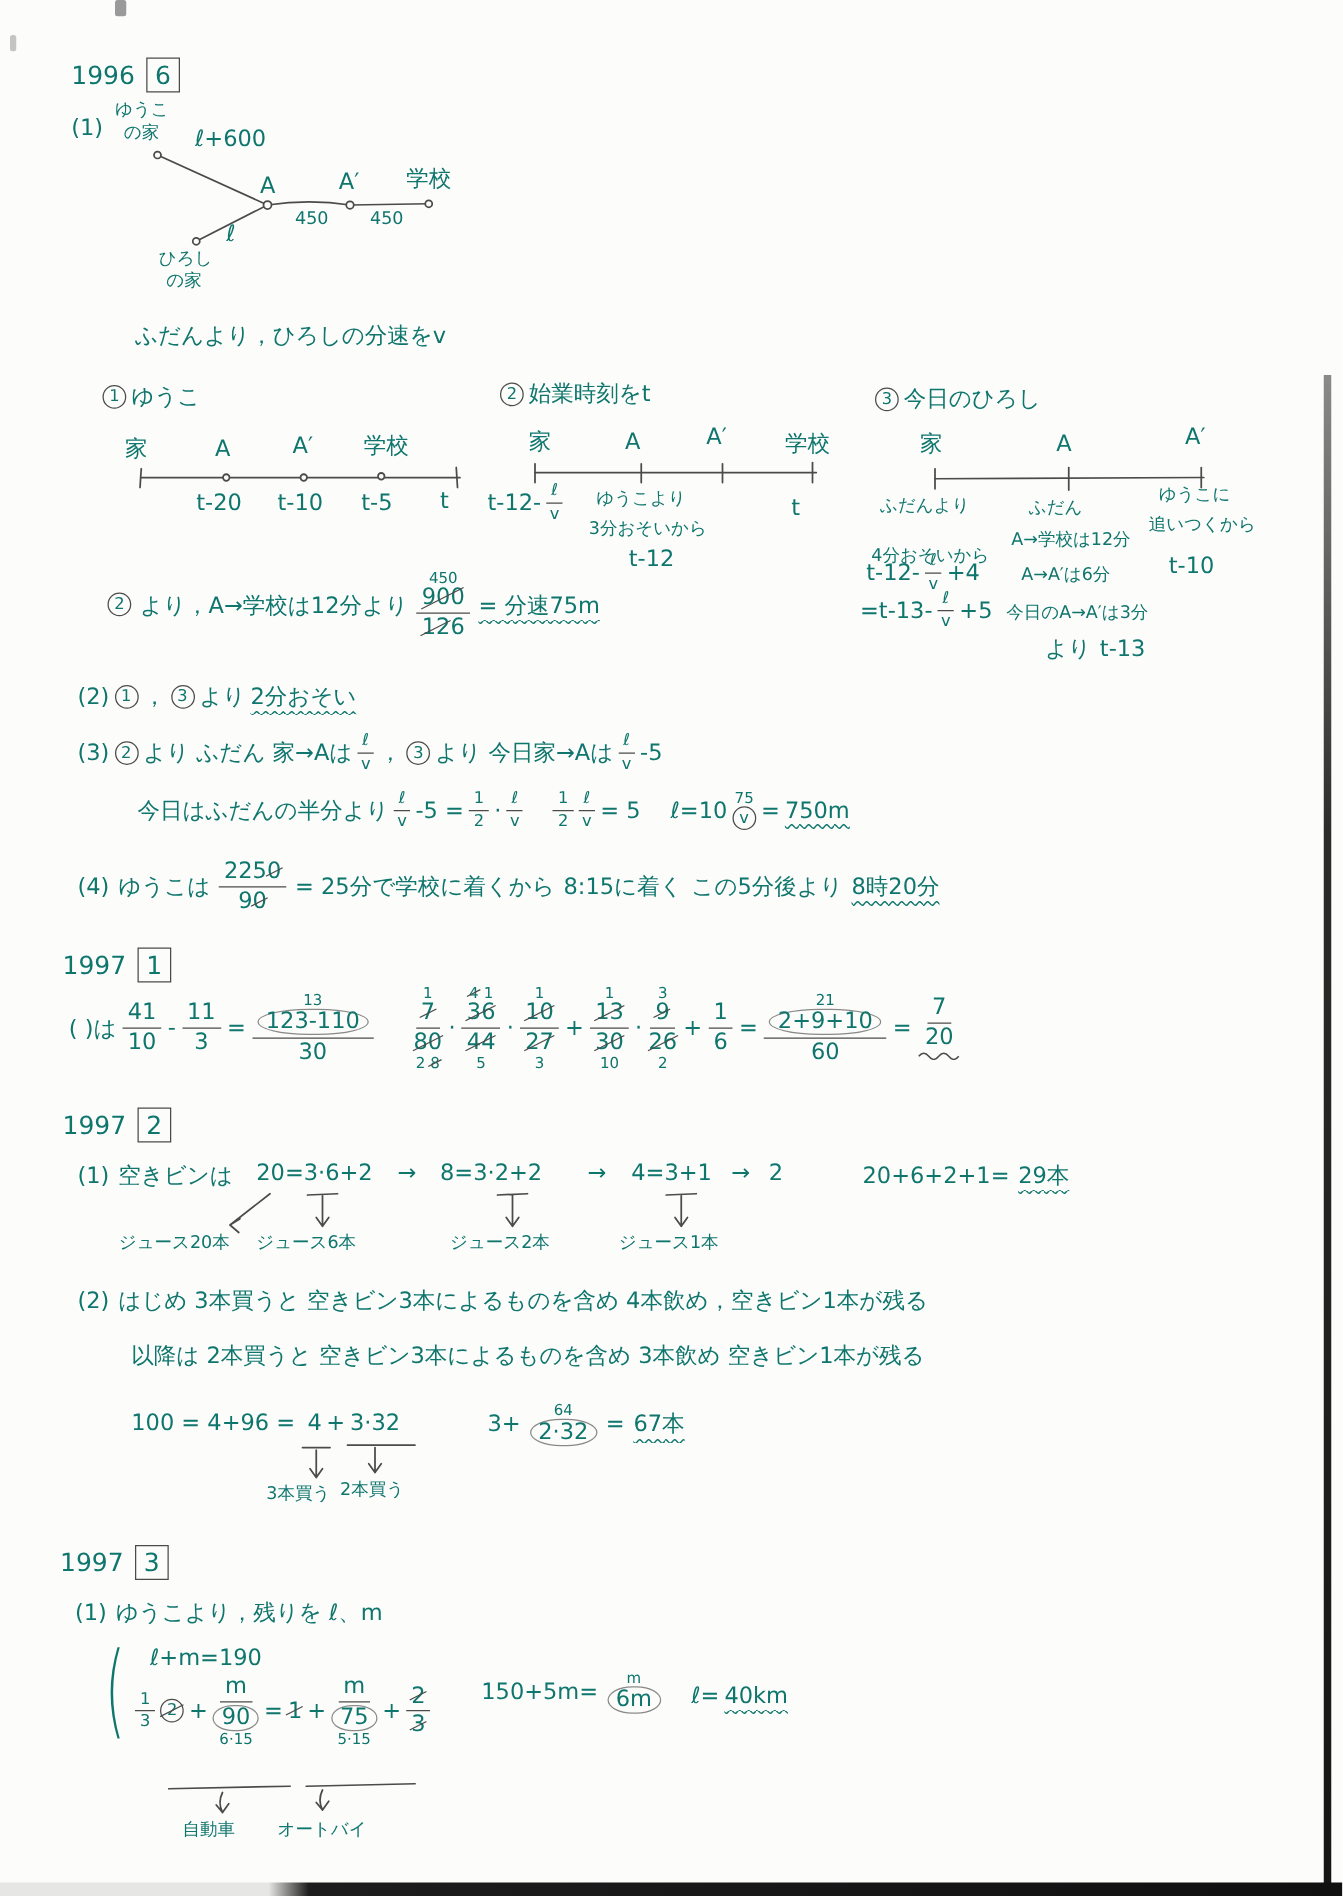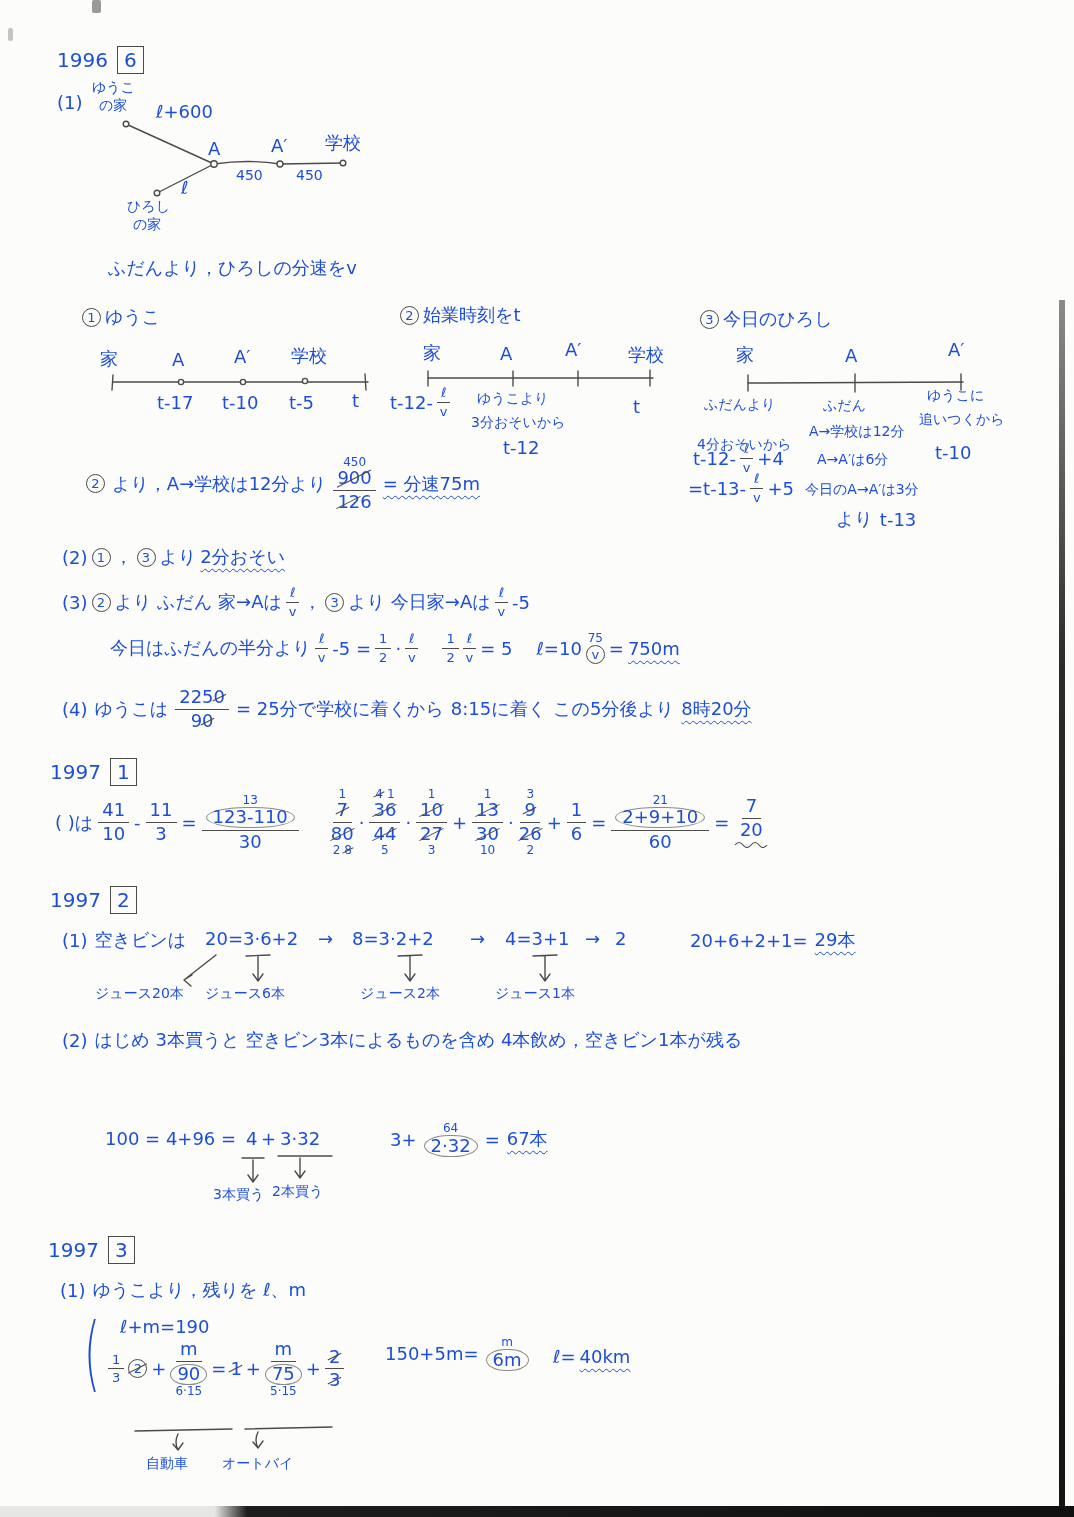--- a/index.html
+++ b/index.html
@@ -1,17 +1,17 @@
 <!DOCTYPE html>
 <html><head>
 <meta charset="utf-8">
 <style>
   html,body{margin:0;padding:0;background:#ffffff}
   .page{position:relative;width:1074px;height:1517px;background:#fcfcfa;overflow:hidden;
-        font-family:"DejaVu Sans",sans-serif;color:#1d4ed8;font-size:18px}
+        font-family:"DejaVu Sans",sans-serif;color:#0f766e;font-size:18px}
   .abs{position:absolute;white-space:nowrap}
   .row{position:absolute;display:flex;align-items:center;gap:7px;white-space:nowrap}
   .g4{gap:4px}
   .sm{font-size:14px}
   .frac{display:inline-flex;flex-direction:column;align-items:center;line-height:1.05;text-align:center;vertical-align:middle}
   .frac>.num{border-bottom:1.4px solid #4b4b4b;padding:0 4px 2px}
   .frac>.den{padding-top:2px}
   .frac.sm{font-size:13px}
   .fa{font-size:12px;line-height:1.1;display:inline-flex;gap:4px;justify-content:center}
   .x{position:relative;display:inline-block}
@@ -129,21 +129,21 @@
   <div class="abs" style="left:108px;top:256px">ふだんより，ひろしの分速をv</div>
 
   <div class="row g4" style="left:82px;top:305px">
     <span class="circ">1</span>
     <span>ゆうこ</span>
   </div>
   <div class="abs" style="left:100px;top:347px">家</div>
   <div class="abs" style="left:172px;top:349px">A</div>
   <div class="abs" style="left:234px;top:346px">A′</div>
   <div class="abs" style="left:291px;top:344px">学校</div>
-  <div class="abs" style="left:157px;top:392px">t-17</div>
+  <div class="abs" style="left:157px;top:392px">t-20</div>
   <div class="abs" style="left:222px;top:392px">t-10</div>
   <div class="abs" style="left:289px;top:392px">t-5</div>
   <div class="abs" style="left:352px;top:390px">t</div>
 
   <div class="row g4" style="left:400px;top:303px">
     <span class="circ">2</span>
     <span>始業時刻をt</span>
   </div>
   <div class="abs" style="left:423px;top:341px">家</div>
   <div class="abs" style="left:500px;top:343px">A</div>
@@ -391,20 +391,21 @@
   </div>
   <div class="abs sm" style="left:95px;top:985px">ジュース20本</div>
   <div class="abs sm" style="left:205px;top:985px">ジュース6本</div>
   <div class="abs sm" style="left:360px;top:985px">ジュース2本</div>
   <div class="abs sm" style="left:495px;top:985px">ジュース1本</div>
 
   <div class="row" style="left:62px;top:1028px">
     <span>(2)</span>
     <span>はじめ 3本買うと 空きビン3本によるものを含め 4本飲め，空きビン1本が残る</span>
   </div>
+  <div class="abs" style="left:105px;top:1072px">以降は 2本買うと 空きビン3本によるものを含め 3本飲め 空きビン1本が残る</div>
 
   <div class="abs" style="left:105px;top:1128px">100 = 4+96 =</div>
   <div class="abs" style="left:246px;top:1128px">4</div>
   <div class="abs" style="left:261px;top:1128px">+</div>
   <div class="abs" style="left:280px;top:1128px">3·32</div>
   <div class="abs sm" style="left:213px;top:1186px">3本買う</div>
   <div class="abs sm" style="left:272px;top:1183px">2本買う</div>
 
   <div class="row" style="left:390px;top:1122px">
     <span>3+</span>

